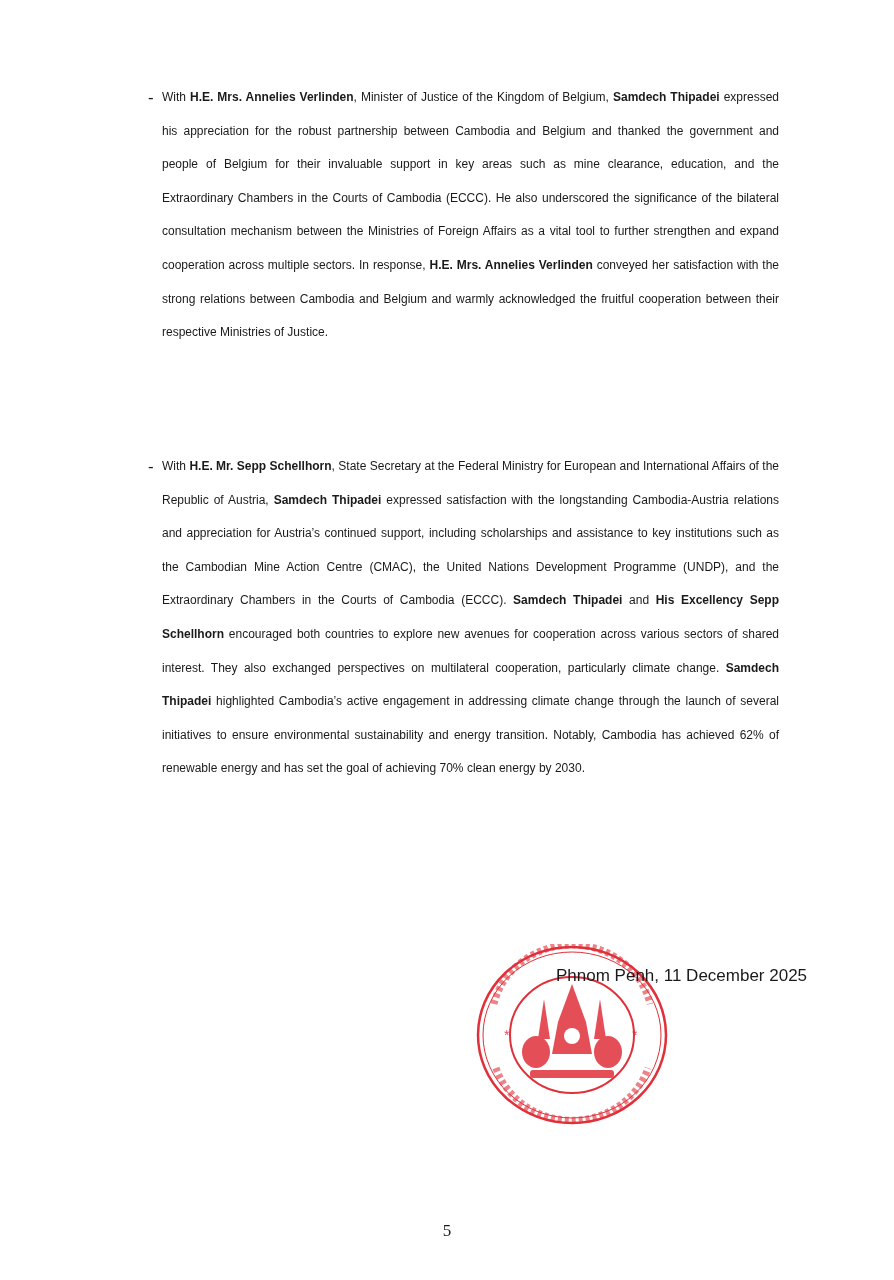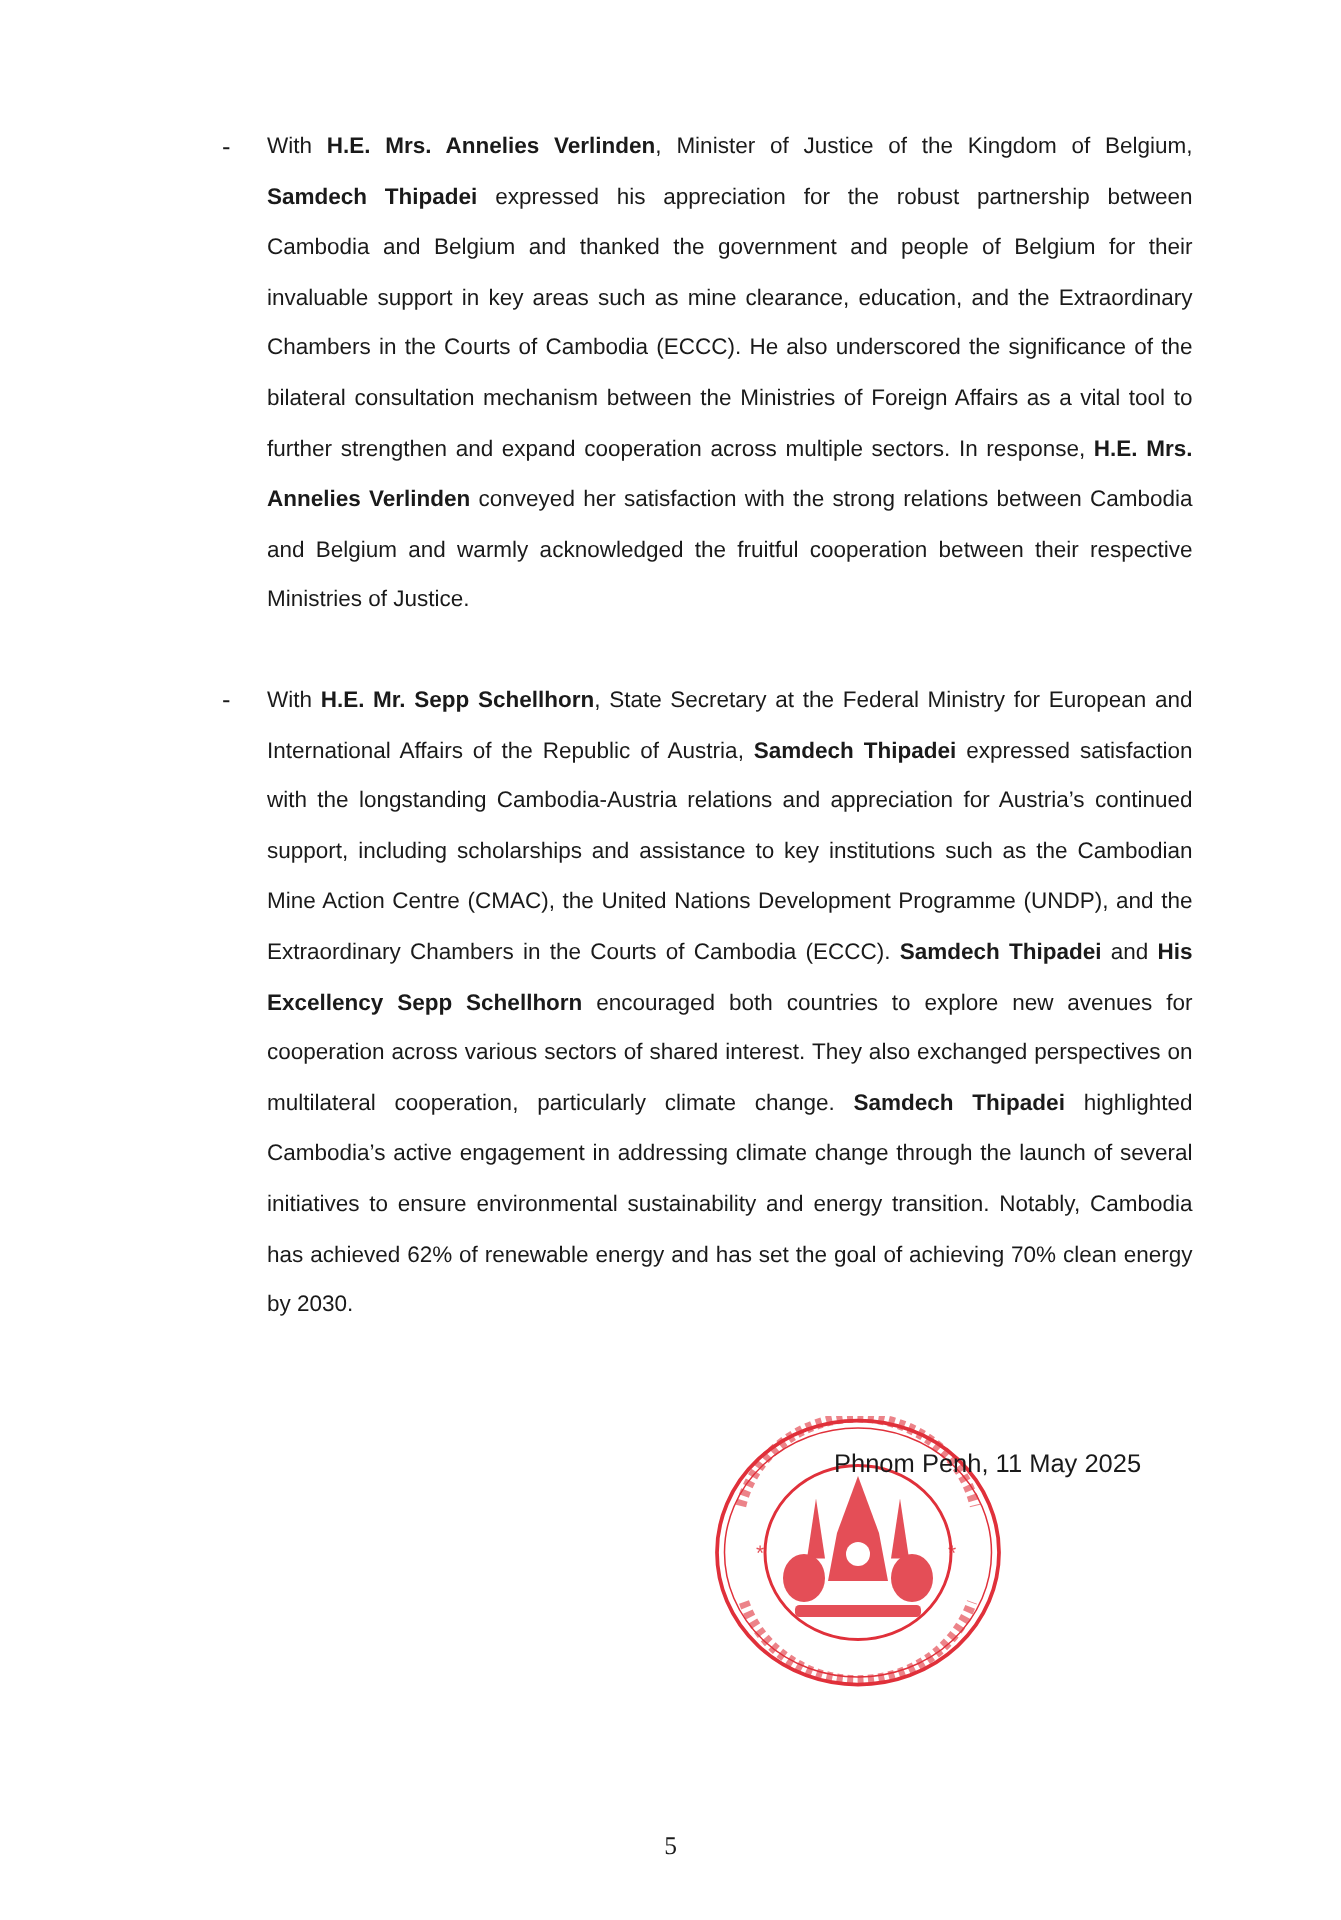--- a/index.html
+++ b/index.html
@@ -1,20 +1,20 @@
 <!DOCTYPE html>
 <html><head>
 <meta charset="utf-8">
 <style>
   html, body { margin: 0; padding: 0; background: #ffffff; }
   body { width: 894px; height: 1280px; position: relative; overflow: hidden;
          font-family: "Liberation Sans", sans-serif; color: #1a1a1a; }
   .page { position: absolute; left: 0; top: 0; width: 894px; height: 1280px; }
   .bullet { position: absolute; left: 148px; font-size: 17px; line-height: 33.6px; }
-  .para { position: absolute; left: 178px; width: 617px; font-size: 15px;
+  .para { position: absolute; left: 162px; width: 617px; font-size: 12px;
           line-height: 33.6px; text-align: justify; text-align-last: left; }
   .para b { font-weight: bold; }
   .date { position: absolute; left: 556px; top: 966px; font-size: 17px; }
   .seal { position: absolute; left: 474px; top: 944px; width: 196px; height: 182px; }
   .pagenum { position: absolute; left: 0; width: 894px; top: 1221px; text-align: center;
              font-family: "Liberation Serif", serif; font-size: 17px; }
 </style>
 </head>
 <body>
 
@@ -40,16 +40,16 @@
       <path d="M126 55 L132 95 L120 95 Z"></path>
       <ellipse cx="62" cy="108" rx="14" ry="16"></ellipse>
       <ellipse cx="134" cy="108" rx="14" ry="16"></ellipse>
       <rect x="56" y="126" width="84" height="8" rx="3"></rect>
       <text x="30" y="96" font-size="14">*</text>
       <text x="158" y="96" font-size="14">*</text>
     </g>
     <circle cx="98" cy="92" r="8" fill="#ffffff"></circle>
   </svg>
 
-  <div class="date">Phnom Penh, 11 May 2025</div>
+  <div class="date">Phnom Penh, 11 December 2025</div>
 
   <div class="pagenum">5</div>
 </div>
 
 </body></html>

